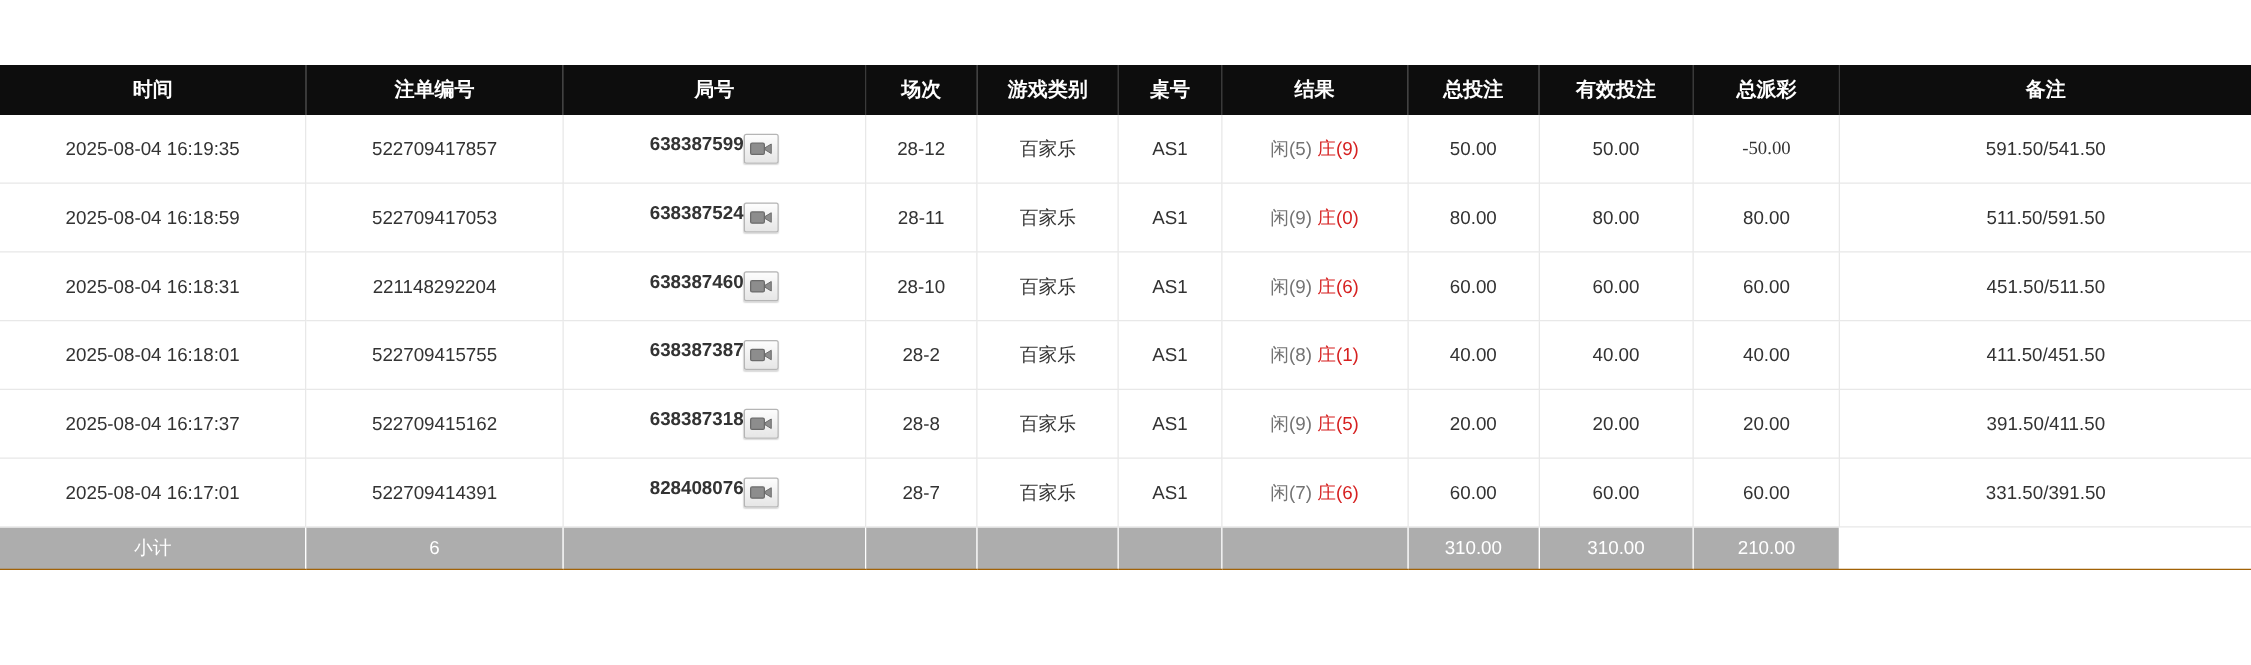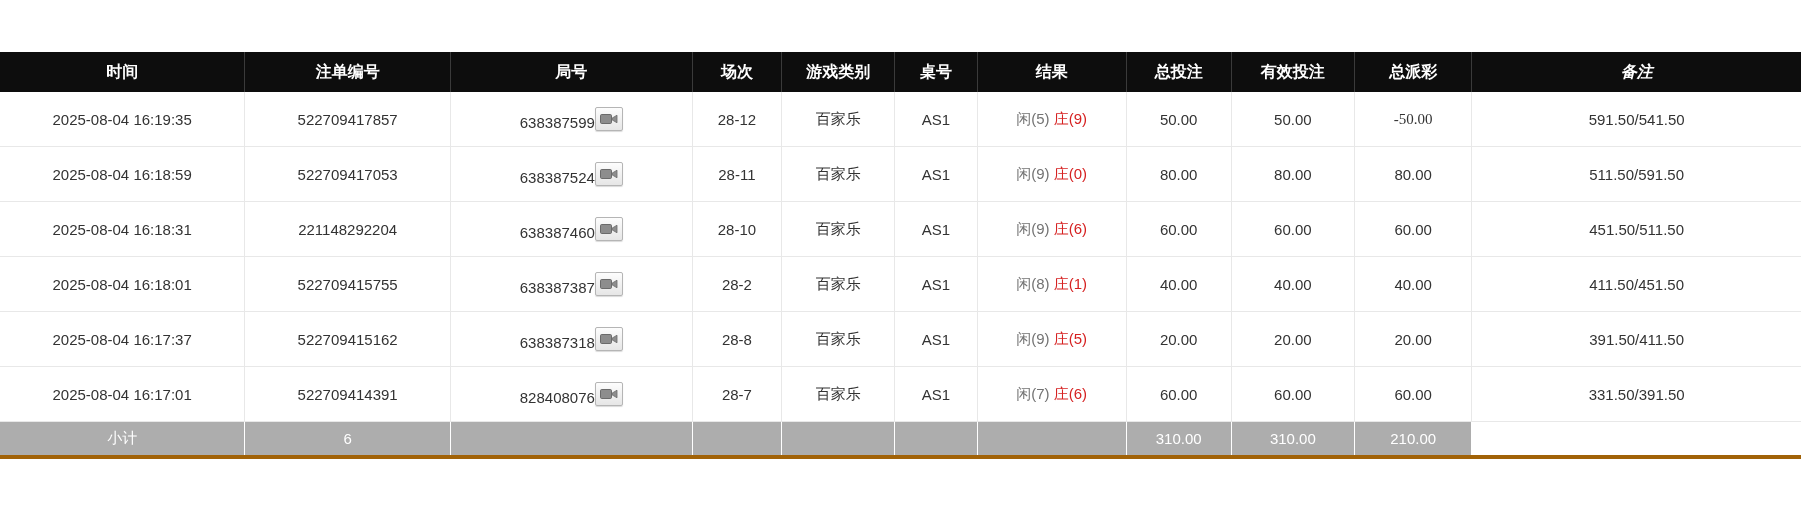--- a/index.html
+++ b/index.html
@@ -44,38 +44,39 @@
     background: #0d0d0d;
     color: #ffffff;
     font-weight: bold;
     font-size: 16px;
     height: 40px;
     padding: 0 4px;
     border-right: 1px solid #3a3a3a;
     text-align: center;
     white-space: nowrap;
   }
-  #bet-table thead th:last-child { border-right: none; font-style: italic; }
+  #bet-table thead th:last-child { border-right: none; }
 
   #bet-table tbody td {
     height: 54px;
     padding: 0 6px;
     text-align: center;
     border-bottom: 1px solid #e8e8e8;
     border-right: 1px solid #e8e8e8;
     white-space: nowrap;
     font-size: 15px;
     color: #333333;
   }
   #bet-table tbody td:last-child { border-right: none; }
 
   .round-cell {
     display: flex;
-    align-items: flex-end;
+    align-items: flex-start;
     justify-content: center;
+    font-weight: bold;
   }
   .video-icon {
     display: inline-flex;
     align-items: center;
     justify-content: center;
     width: 26px;
     height: 22px;
     border: 1px solid #b5b5b5;
     border-radius: 2px;
     background: linear-gradient(180deg,#fdfdfd 0%,#e6e6e6 100%);
@@ -86,21 +87,21 @@
   .res-player { color: #737373; }
   .res-banker { color: #d62121; }
   .amount-blue { color: #1a6fe0; }
   .amount-neg  { color: #d62121; font-family: Liberation Serif, serif; }
 
   #bet-table tr.summary-row td {
     background: #adadad;
     color: #ffffff;
     font-weight: normal;
     height: 33px;
-    border-bottom: 4px solid #a16207;
+    border-bottom: 1px solid #a16207;
     border-right: 1px solid #ffffff;
     font-size: 15px;
   }
   #bet-table tr.summary-row td.blank { background: #adadad; }
   #bet-table tr.summary-row td.tail  { background: #ffffff; border-right: none; }
 </style>
 </head>
 <body>
 
 <div id="page-wrap">

